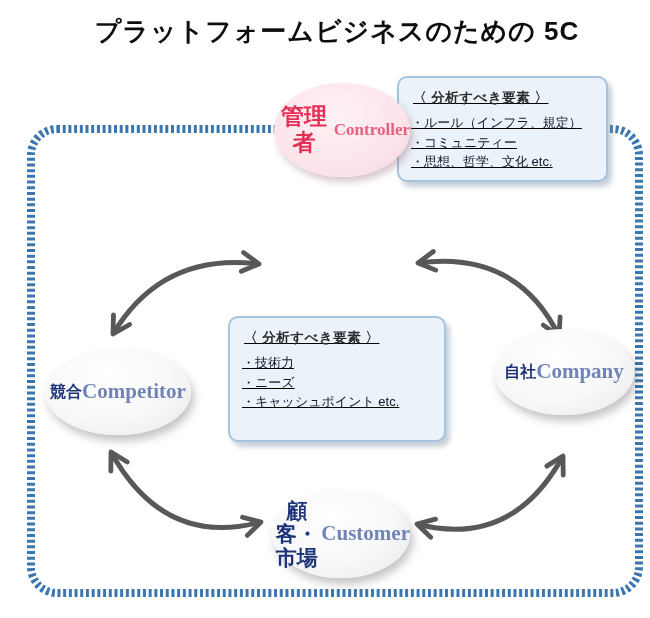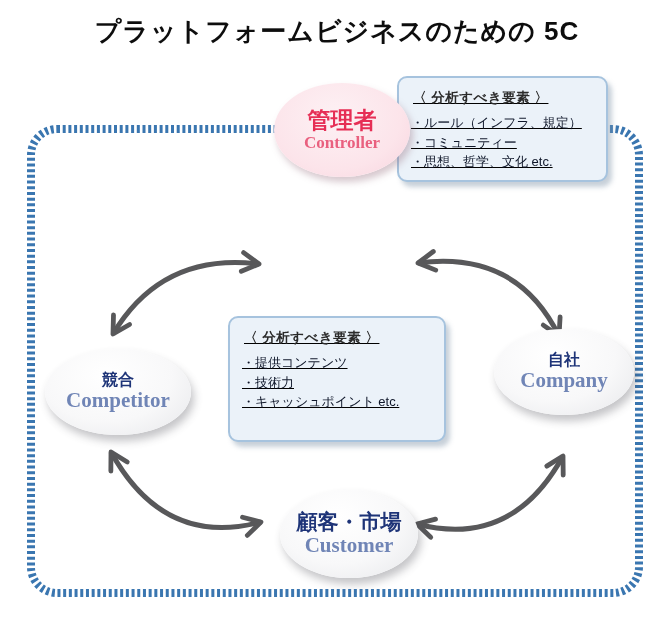--- a/index.html
+++ b/index.html
@@ -20,21 +20,21 @@
     box-shadow:4px 5px 5px rgba(130,150,170,0.45);
     padding:9px 12px 8px 12px;
     text-decoration:underline;
   }
   .abox .hdr{font-size:13.5px;font-weight:bold;color:#2b2b2b;margin:2px 0 6px 2px;letter-spacing:0.5px;}
   .abox .item{font-size:13px;color:#0f172a;line-height:1.5;white-space:nowrap;}
   .abox-controller{left:385px;top:76px;width:211px;height:106px;z-index:2;}
   .abox-collaborator{left:216px;top:316px;width:218px;height:126px;z-index:3;}
   
   .node{
-    position:absolute;border-radius:50%;display:flex;flex-direction:column;
+    position:absolute;border-radius:50%;display:flex;flex-direction:row;
     align-items:center;justify-content:center;text-align:center;line-height:1.12;
   }
   .node .jp{font-weight:bold;}
   .node .en{font-family:"Liberation Serif","DejaVu Serif",serif;font-weight:bold;}
   .node-controller{
     left:262px;top:83px;width:136px;height:94px;z-index:4;
     background:radial-gradient(ellipse at 45% 36%, #fdf1f4 0%, #fce4ea 62%, #f7d4de 100%);
     box-shadow:3px 5px 7px rgba(150,110,125,0.38);
   }
   .node-controller .jp{font-size:23px;color:#e62e55;}
@@ -47,21 +47,21 @@
   .node-collaborator .jp{font-size:22px;color:#23996e;}
   .node-collaborator .en{font-size:20px;color:#5eb794;}
   .node-gray{
     background:radial-gradient(ellipse at 42% 30%, #ffffff 0%, #f8f8f9 55%, #e6e7ea 100%);
     box-shadow:3px 6px 8px rgba(60,60,70,0.30);z-index:2;
   }
   .node-gray .jp{font-size:16px;color:#1e3478;}
   .node-gray .en{font-size:21px;color:#7085b6;}
   .node-competitor{left:33px;top:349px;width:146px;height:86px;}
   .node-company{left:482px;top:329px;width:140px;height:86px;}
-  .node-customer{left:268px;top:490px;width:138px;height:88px;}
+  .node-customer{left:260px;top:490px;width:138px;height:88px;}
   .node-customer .jp{font-size:21px;}
 </style>
 </head>
 <body>
 
 <div class="canvas">
 
   <div class="title">プラットフォームビジネスのための 5C</div>
 
   <svg class="layer" width="650" height="618" viewBox="0 0 650 618">
@@ -81,22 +81,22 @@
 
   <div class="abox abox-controller">
     <div class="hdr">〈 分析すべき要素 〉</div>
     <div class="item">・ルール（インフラ、規定）</div>
     <div class="item">・コミュニティー</div>
     <div class="item">・思想、哲学、文化 etc.</div>
   </div>
 
   <div class="abox abox-collaborator">
     <div class="hdr">〈 分析すべき要素 〉</div>
-    <div class="item">・提供コンテンツ</div>
     <div class="item">・技術力</div>
+    <div class="item">・ニーズ</div>
     <div class="item">・キャッシュポイント etc.</div>
   </div>
 
   <div class="node node-controller">
     <div class="jp">管理者</div>
     <div class="en">Controller</div>
   </div>
 
 
   <div class="node node-gray node-competitor">

